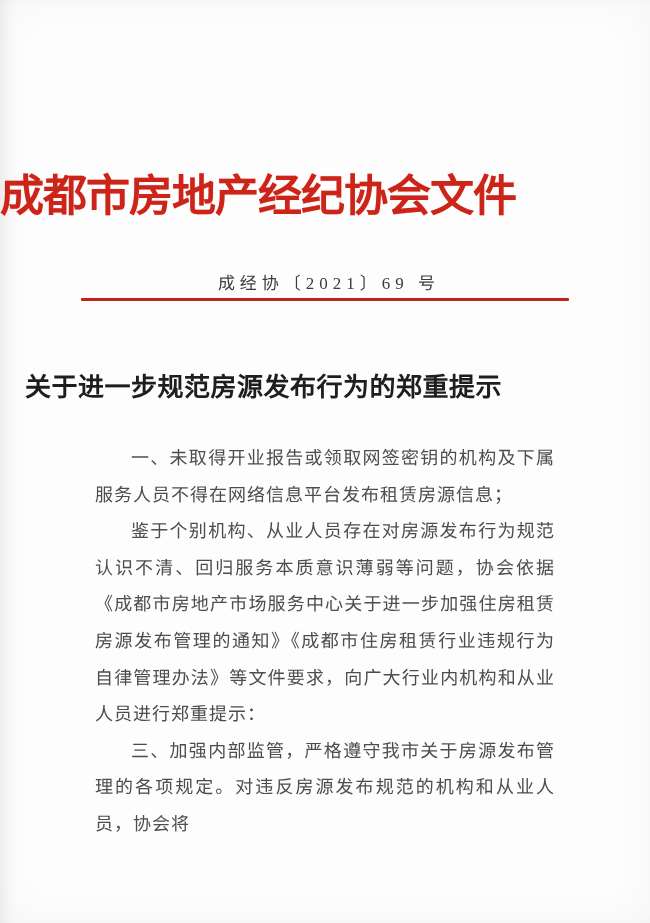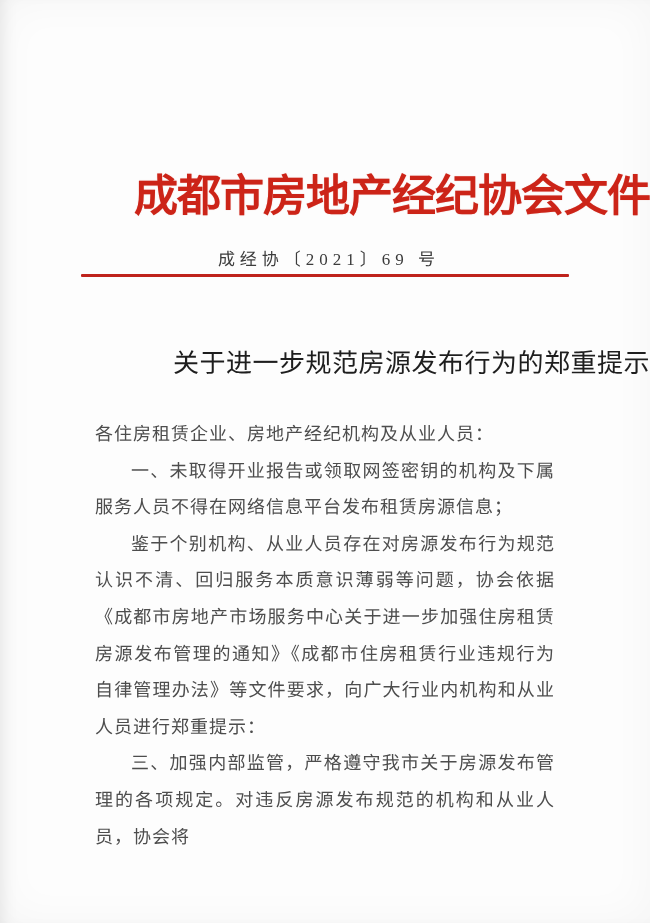--- a/index.html
+++ b/index.html
@@ -19,50 +19,50 @@
   .page {
     position: relative;
     width: 650px;
     height: 923px;
     background: var(--page-bg);
     box-shadow: inset 0 0 45px rgba(0,0,0,0.035), inset 12px 0 18px -12px rgba(0,0,0,0.10);
     overflow: hidden;
   }
   .org-header {
     margin-top: 168px;
-    text-align: right;
+    text-align: left;
     font-size: 44px;
     line-height: 58px;
     font-weight: bold;
     letter-spacing: -1px;
     color: var(--header-red);
     text-shadow: 0 0 1px rgba(204,36,24,0.35);
   }
   .doc-number {
-    margin-top: 24px;
+    margin-top: 48px;
     text-align: center;
     font-size: 17px;
     line-height: 20px;
     letter-spacing: 5px;
     color: var(--docnum-gray);
     padding-left: 8px;
   }
   .red-rule {
     margin: 4px auto 0 auto;
     width: 488px;
     height: 3px;
     background: var(--rule-red);
     border-radius: 1px;
   }
   .doc-title {
     margin-top: 70px;
-    text-align: right;
+    text-align: left;
     font-size: 26px;
     line-height: 33px;
-    font-weight: normal;
+    font-weight: bold;
     letter-spacing: 0.5px;
     color: var(--title-black);
     padding-left: 25px;
   }
   .doc-body {
     margin: 36px 95px 0 95px;
     width: 460px;
     font-size: 18px;
     line-height: 36.6px;
     letter-spacing: 1px;
@@ -80,19 +80,18 @@
 
   <div class="org-header">成都市房地产经纪协会文件</div>
 
   <div class="doc-number">成经协〔2021〕69 号</div>
 
   <div class="red-rule"></div>
 
   <div class="doc-title">关于进一步规范房源发布行为的郑重提示</div>
 
   <div class="doc-body">
-    <p>各住房租赁企业、房地产经纪机构及从业人员：</p>
     <p class="indent">一、未取得开业报告或领取网签密钥的机构及下属服务人员不得在网络信息平台发布租赁房源信息；</p>
     <p class="indent">鉴于个别机构、从业人员存在对房源发布行为规范认识不清、回归服务本质意识薄弱等问题，协会依据《成都市房地产市场服务中心关于进一步加强住房租赁房源发布管理的通知》《成都市住房租赁行业违规行为自律管理办法》等文件要求，向广大行业内机构和从业人员进行郑重提示：</p>
     <p class="indent">三、加强内部监管，严格遵守我市关于房源发布管理的各项规定。对违反房源发布规范的机构和从业人员，协会将</p>
   </div>
 
 </div>
 
 </body></html>

